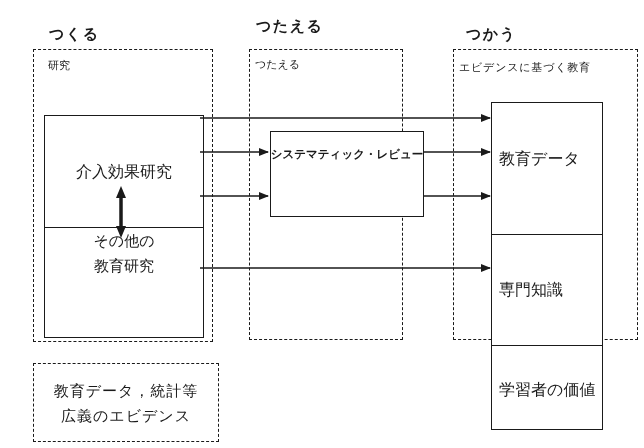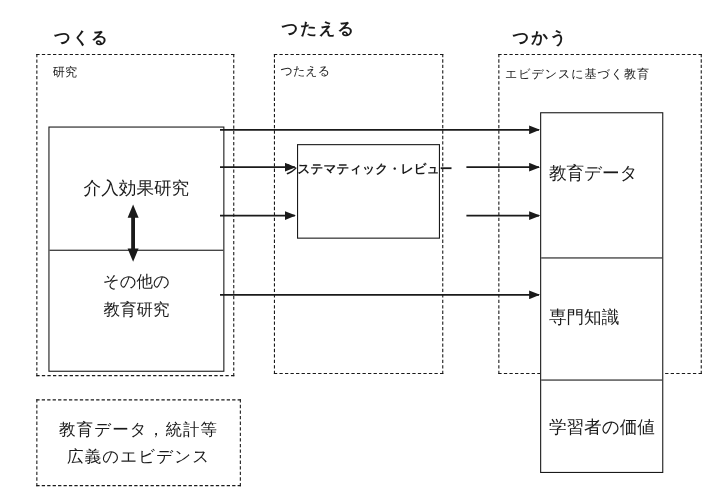--- a/index.html
+++ b/index.html
@@ -66,27 +66,27 @@
     <div class="broad-text">
       <div>教育データ，統計等</div>
       <div>広義のエビデンス</div>
     </div>
   </div>
 
   <div class="solid-box" style="left:44px; top:115px; width:160px; height:223px;">
     <div class="cell" style="height:111px;">
       <span>介入効果研究</span>
     </div>
-    <div class="cell" style="flex:1; justify-content:center; padding-bottom:28px;">
+    <div class="cell" style="flex:1; justify-content:flex-start; padding-bottom:28px;">
       <span class="two-line" style="font-size:15px;">その他の</span>
       <span class="two-line" style="font-size:15px;">教育研究</span>
     </div>
   </div>
 
-  <div class="solid-box" style="left:270px; top:131px; width:130px; height:86px;">
+  <div class="solid-box" style="left:270px; top:131px; width:154px; height:86px;">
     <div class="cell bold-small" style="height:43px;">
       <span>システマティック・レビュー</span>
     </div>
   </div>
 
   <div class="solid-box" style="left:491px; top:102px; width:112px; height:328px;">
     <div class="cell left-align" style="height:111px;">
       <span>教育データ</span>
     </div>
     <div class="cell left-align" style="height:111px;margin-top:20px;">

